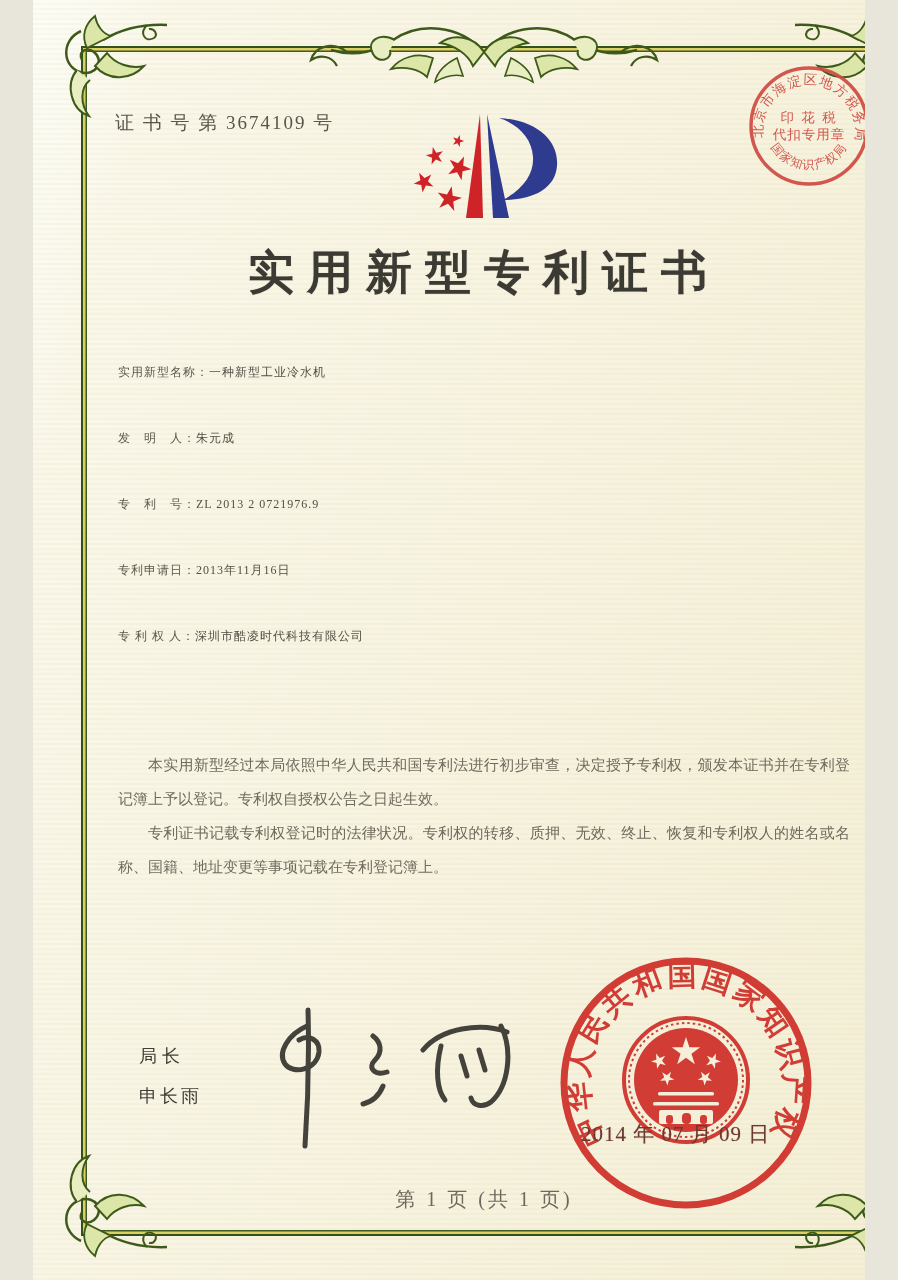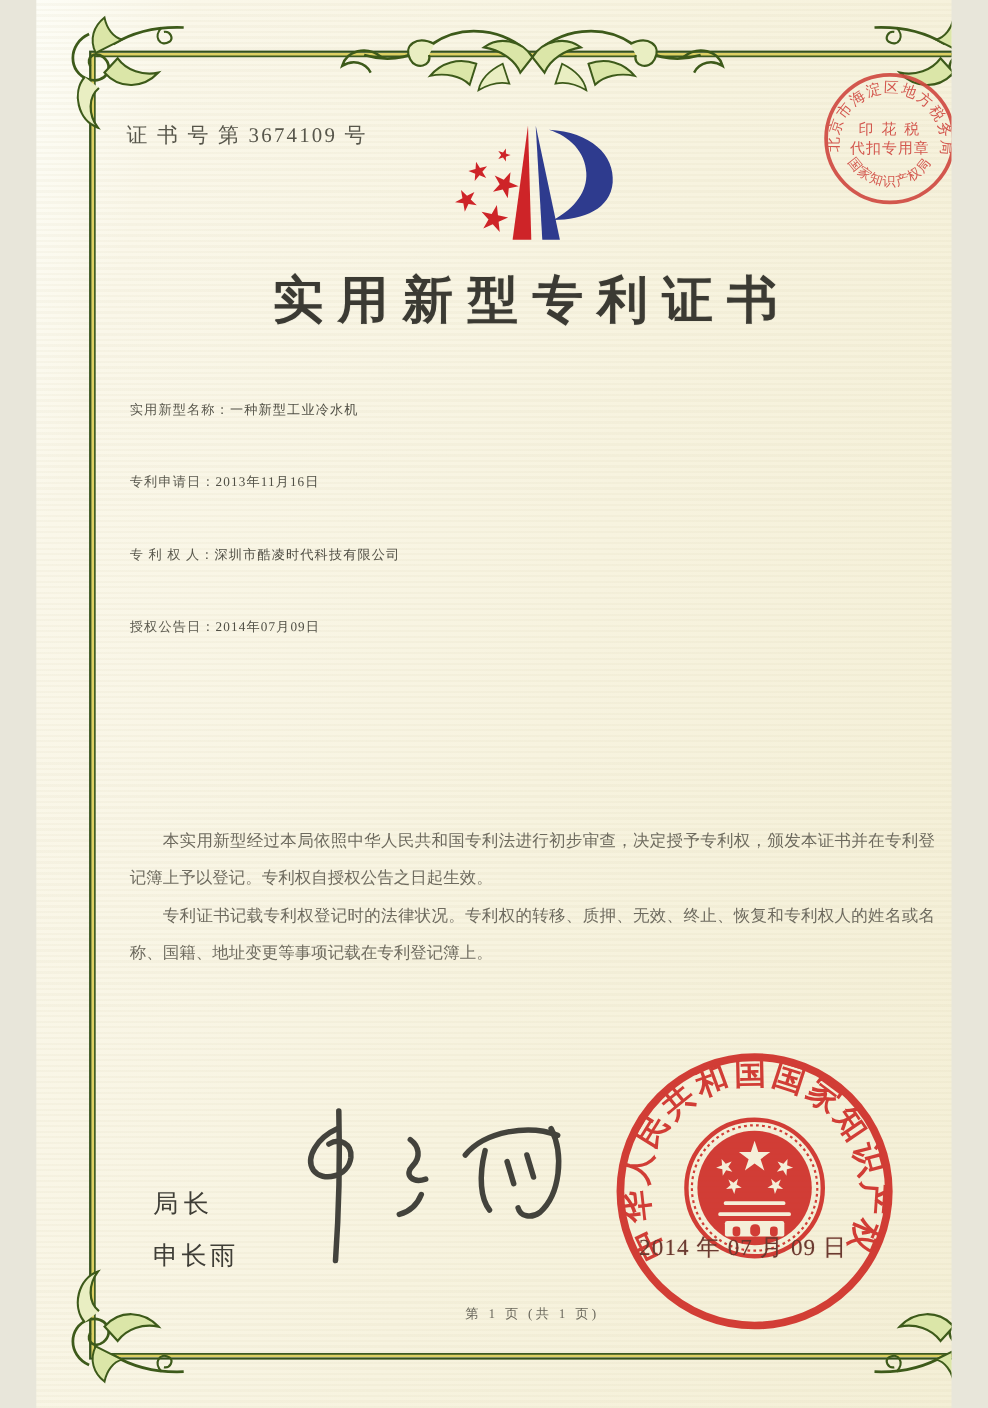--- a/index.html
+++ b/index.html
@@ -31,32 +31,32 @@
   }
   .fields { position:absolute; left:85px; top:364px; width:720px; }
   .field { height:66px; font-size:12px; color:#53524a; letter-spacing:1px; }
   .field .f-label { color:#5a594e; }
   .field .f-value { color:#504f45; }
   .body-text {
     position:absolute; left:85px; top:748px; width:732px;
     font-size:15px; line-height:34px; text-align:justify; color:#6e6b5f;
   }
   .body-text p { margin:0; text-indent:2em; }
-  .signatory { position:absolute; left:106px; top:1079px; font-size:23px; color:#3f3e37; letter-spacing:5px; }
+  .signatory { position:absolute; left:106px; top:1044px; font-size:18px; color:#3f3e37; letter-spacing:5px; }
   .signatory .line2 { margin-top:16px; letter-spacing:3px; }
   .signature { position:absolute; left:212px; top:998px; }
   .seal { position:absolute; left:522px; top:952px; }
   .seal-date {
     position:absolute; left:548px; top:1120px; width:210px;
     font-size:21px; letter-spacing:1px; color:#693a30; font-weight:normal; text-shadow:0 0 1px rgba(150,40,30,.4);
   }
   .tax-stamp { position:absolute; left:712px; top:62px; opacity:.92; }
   .footer {
     position:absolute; left:48px; width:806px; top:1186px; text-align:center;
-    font-size:12px; letter-spacing:3px; color:#6b695d;
+    font-size:20px; letter-spacing:3px; color:#6b695d;
   }
 </style>
 </head>
 <body>
 
 <div class="page">
 
   <svg width="0" height="0" style="position:absolute">
     <defs>
       <path id="star5" d="M0,-10 L2.25,-3.09 L9.51,-3.09 L3.63,1.18 L5.88,8.09 L0,3.82 L-5.88,8.09 L-3.63,1.18 L-9.51,-3.09 L-2.25,-3.09 Z"></path>
@@ -127,27 +127,30 @@
     </text>
   </svg>
 
   <div class="title">实用新型专利证书</div>
 
   <div class="fields">
     <div class="field">
       <span class="f-label">实用新型名称：</span><span class="f-value">一种新型工业冷水机</span>
     </div>
     <div class="field">
+      <span class="f-label">发　明　人：</span><span class="f-value">朱元成</span>
+    </div>
+    <div class="field">
+      <span class="f-label">专　利　号：</span><span class="f-value">ZL 2013 2 0721976.9</span>
+    </div>
+    <div class="field">
       <span class="f-label">专利申请日：</span><span class="f-value">2013年11月16日</span>
     </div>
     <div class="field">
       <span class="f-label">专 利 权 人：</span><span class="f-value">深圳市酷凌时代科技有限公司</span>
-    </div>
-    <div class="field">
-      <span class="f-label">授权公告日：</span><span class="f-value">2014年07月09日</span>
     </div>
   </div>
 
   <div class="body-text">
     <p>本实用新型经过本局依照中华人民共和国专利法进行初步审查，决定授予专利权，颁发本证书并在专利登记簿上予以登记。专利权自授权公告之日起生效。</p>
     <p>专利证书记载专利权登记时的法律状况。专利权的转移、质押、无效、终止、恢复和专利权人的姓名或名称、国籍、地址变更等事项记载在专利登记簿上。</p>
   </div>
 
   <div class="signatory">
     <div>局长</div>

